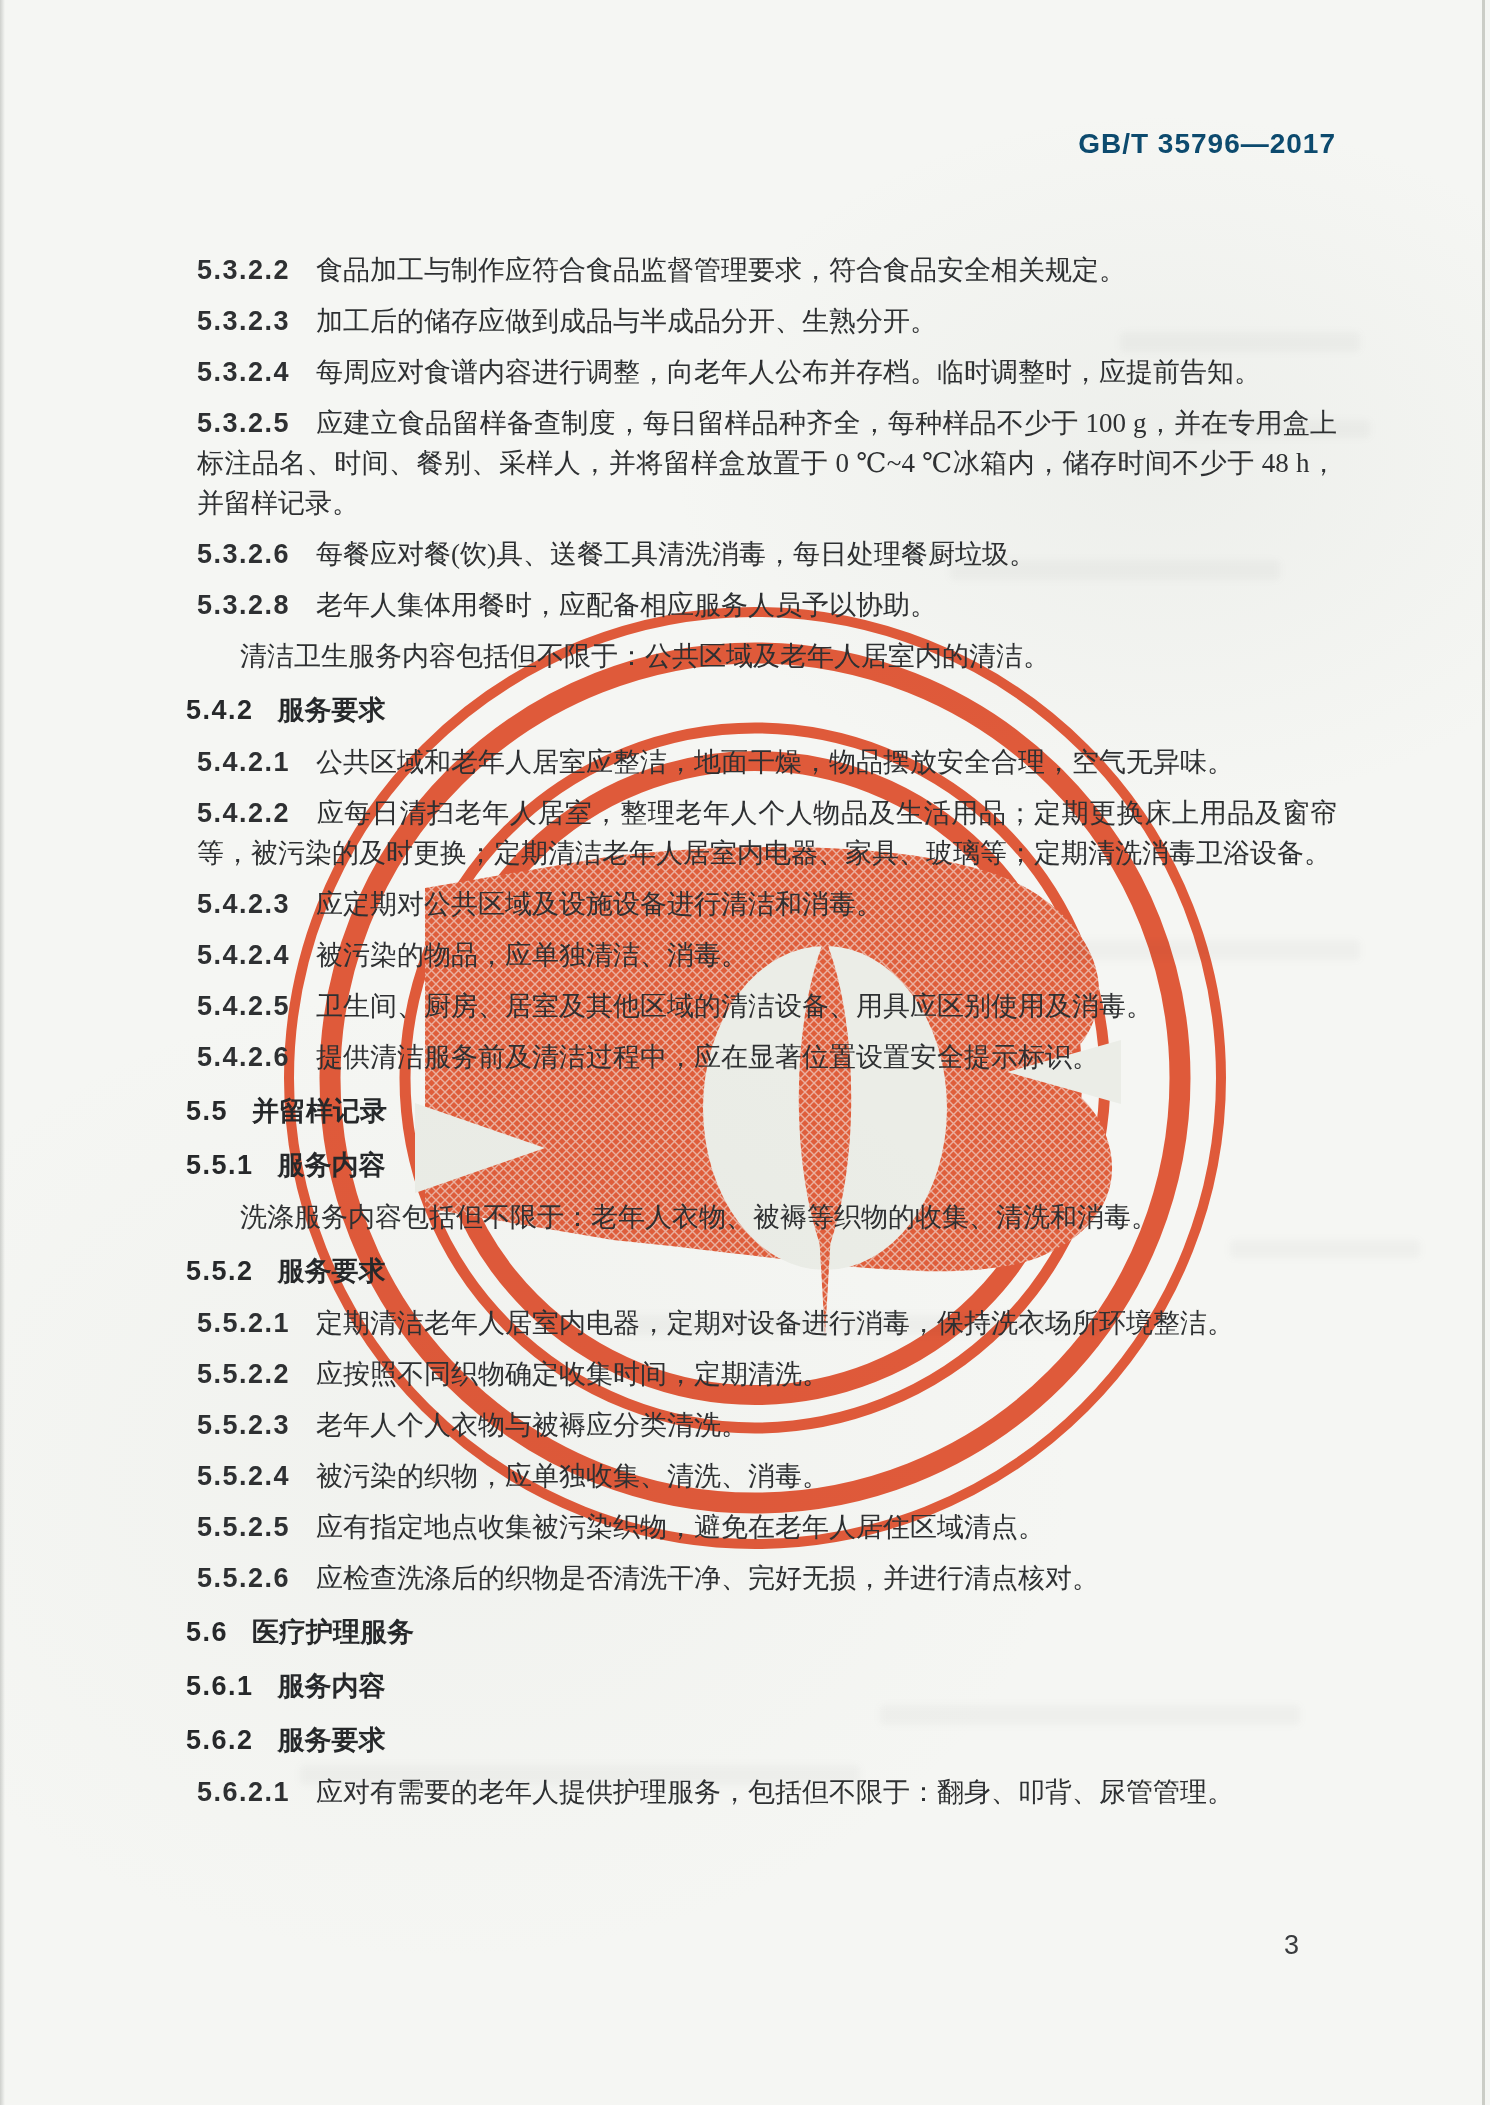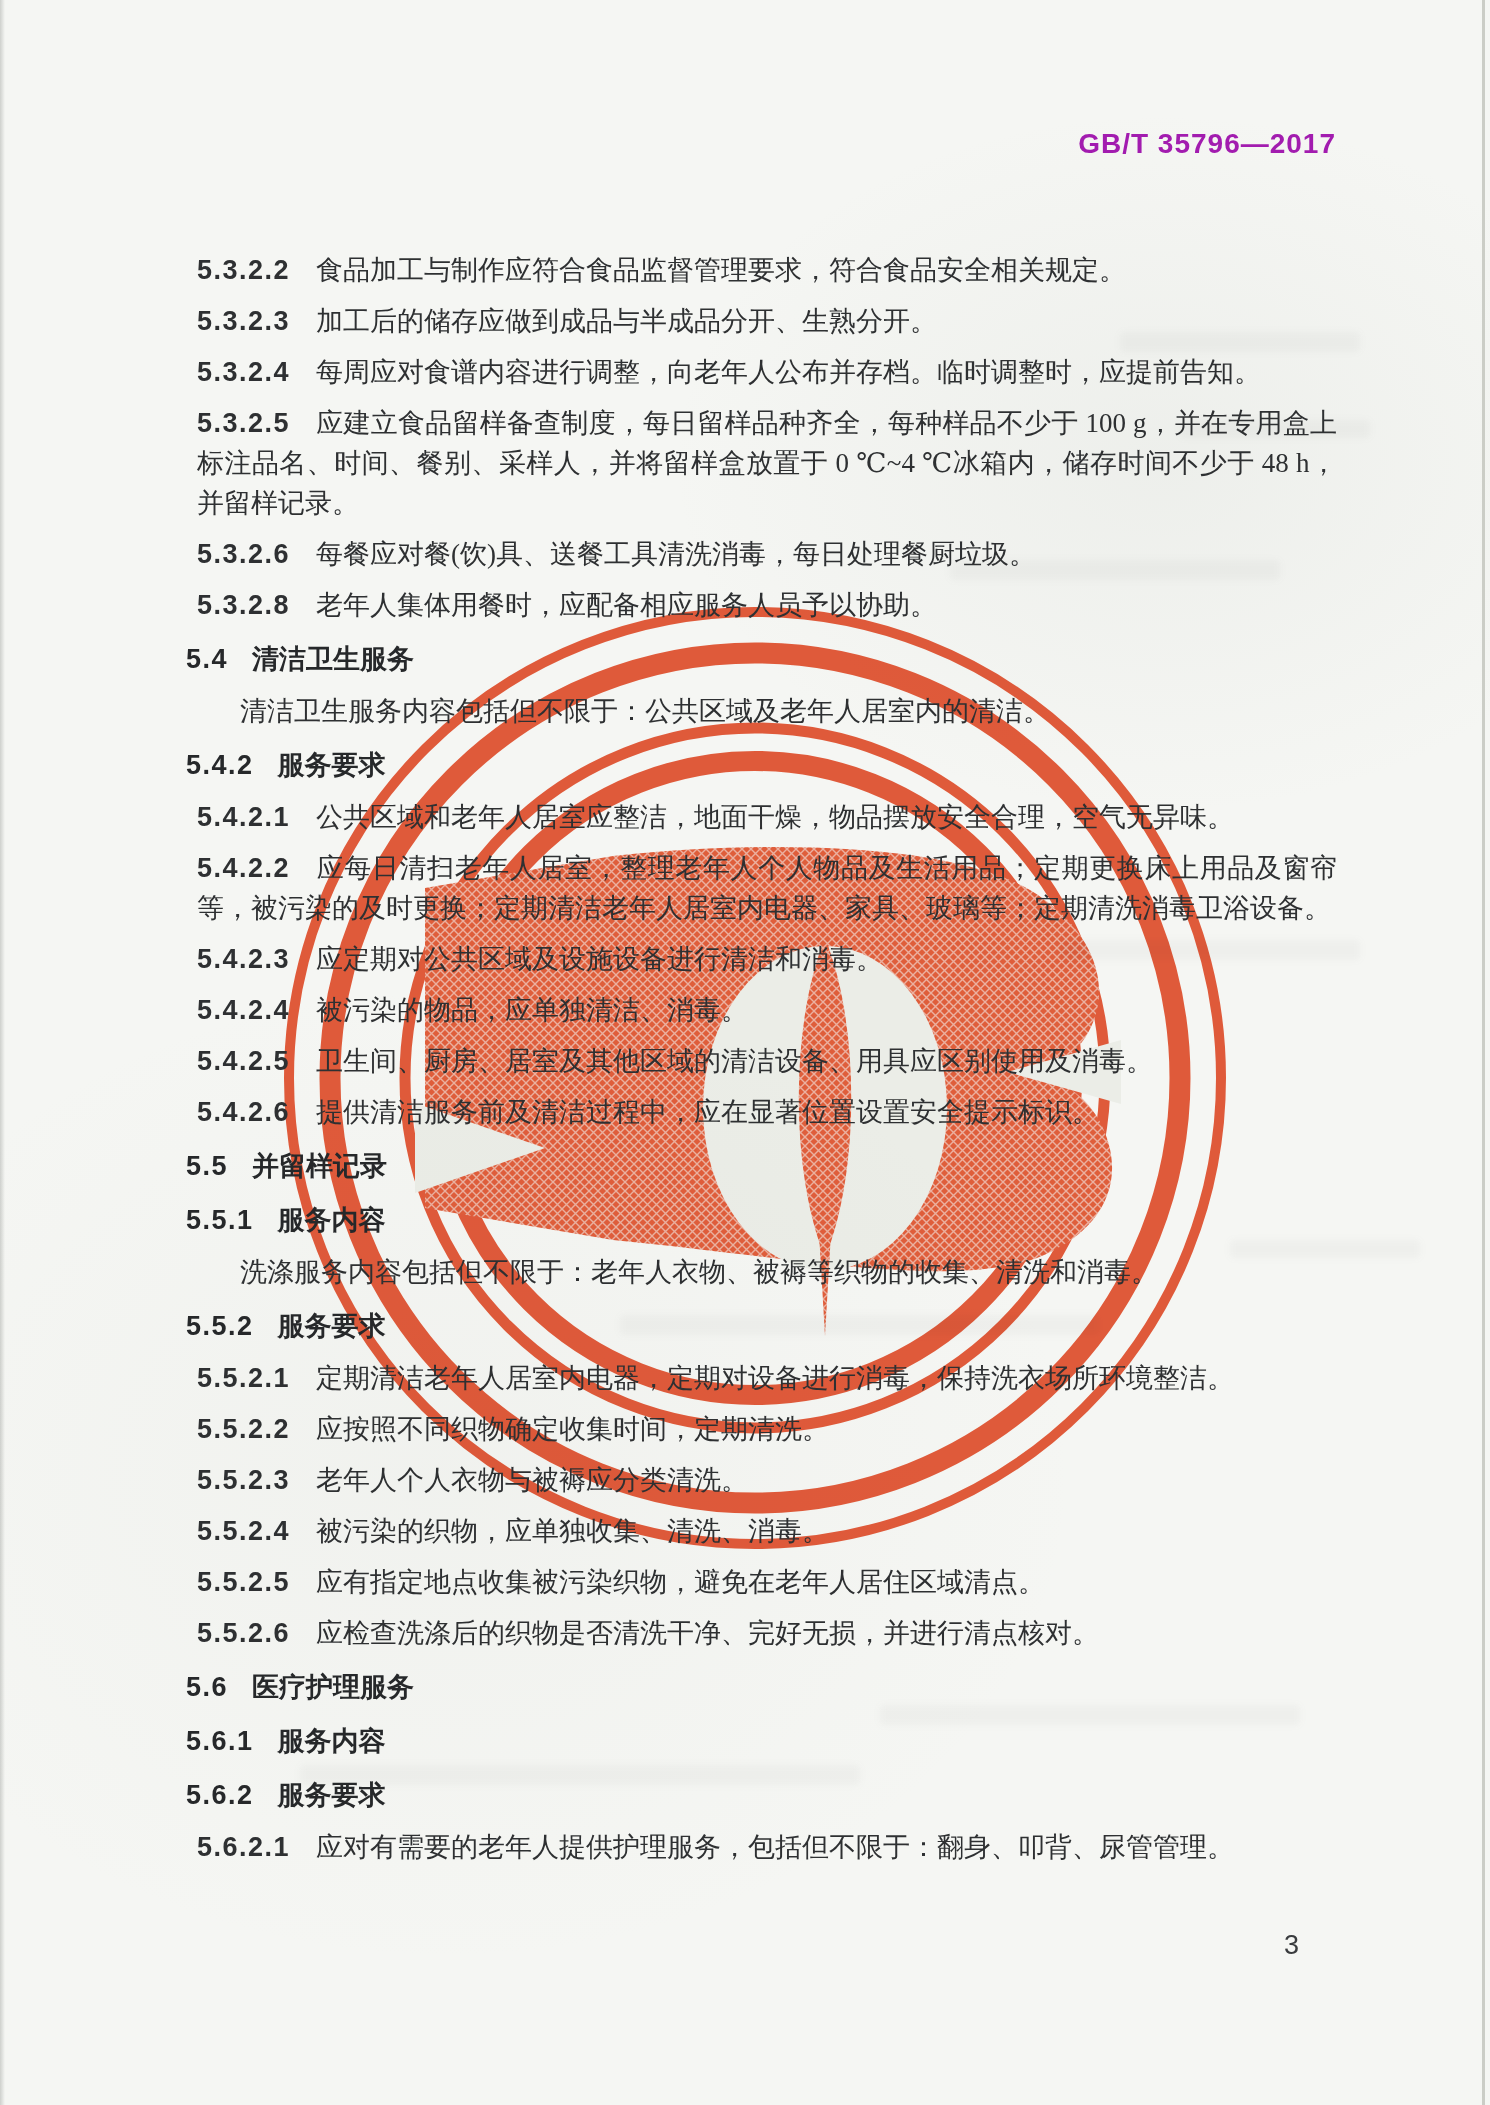--- a/index.html
+++ b/index.html
@@ -14,21 +14,21 @@
   }
   .scan-edge-left{position:absolute;left:0;top:0;width:5px;height:2105px;background:linear-gradient(90deg,rgba(70,75,70,.22),rgba(70,75,70,0));}
   .scan-edge-right{position:absolute;left:1482px;top:0;width:3px;height:2105px;background:#cbcdc6;}
 
   .doc{position:absolute;left:0;top:0;width:1490px;box-sizing:border-box;
        padding:126px 142px 0 186px;}
 
   .header-row{
     font-family:"Liberation Sans","DejaVu Sans",sans-serif;
     font-weight:bold;font-size:28px;line-height:36px;letter-spacing:1px;
-    text-align:right;margin:0 12px 88px 0;color:#a21caf;
+    text-align:right;margin:0 12px 88px 0;color:#0c4a6e;
   }
 
   .clause{font-size:27px;line-height:40px;margin:11px;text-align:justify;}
   .clause .num{
     font-family:"Liberation Sans","DejaVu Sans",sans-serif;
     font-weight:600;letter-spacing:1.5px;margin-right:26px;white-space:nowrap;
   }
   .h2,.h3{
     font-family:"Liberation Sans","DejaVu Sans",sans-serif;
     font-weight:bold;font-size:27px;line-height:40px;
@@ -103,21 +103,20 @@
 <div class="doc">
   <div class="header-row">GB/T 35796—2017</div>
 
   <div class="clause"><span class="num">5.3.2.2</span><span>食品加工与制作应符合食品监督管理要求，符合食品安全相关规定。</span></div>
   <div class="clause"><span class="num">5.3.2.3</span><span>加工后的储存应做到成品与半成品分开、生熟分开。</span></div>
   <div class="clause"><span class="num">5.3.2.4</span><span>每周应对食谱内容进行调整，向老年人公布并存档。临时调整时，应提前告知。</span></div>
   <div class="clause"><span class="num">5.3.2.5</span><span>应建立食品留样备查制度，每日留样品种齐全，每种样品不少于 100 g，并在专用盒上标注品名、时间、餐别、采样人，并将留样盒放置于 0 ℃~4 ℃冰箱内，储存时间不少于 48 h，并留样记录。</span></div>
   <div class="clause"><span class="num">5.3.2.6</span><span>每餐应对餐(饮)具、送餐工具清洗消毒，每日处理餐厨垃圾。</span></div>
   <div class="clause"><span class="num">5.3.2.8</span><span>老年人集体用餐时，应配备相应服务人员予以协助。</span></div>
 
-  <div class="h2"><span class="num">5.4</span><span>清洁卫生服务</span></div>
   <div class="para">清洁卫生服务内容包括但不限于：公共区域及老年人居室内的清洁。</div>
   <div class="h3"><span class="num">5.4.2</span><span>服务要求</span></div>
 
   <div class="clause"><span class="num">5.4.2.1</span><span>公共区域和老年人居室应整洁，地面干燥，物品摆放安全合理，空气无异味。</span></div>
   <div class="clause"><span class="num">5.4.2.2</span><span>应每日清扫老年人居室，整理老年人个人物品及生活用品；定期更换床上用品及窗帘等，被污染的及时更换；定期清洁老年人居室内电器、家具、玻璃等；定期清洗消毒卫浴设备。</span></div>
   <div class="clause"><span class="num">5.4.2.3</span><span>应定期对公共区域及设施设备进行清洁和消毒。</span></div>
   <div class="clause"><span class="num">5.4.2.4</span><span>被污染的物品，应单独清洁、消毒。</span></div>
   <div class="clause"><span class="num">5.4.2.5</span><span>卫生间、厨房、居室及其他区域的清洁设备、用具应区别使用及消毒。</span></div>
   <div class="clause"><span class="num">5.4.2.6</span><span>提供清洁服务前及清洁过程中，应在显著位置设置安全提示标识。</span></div>
 

